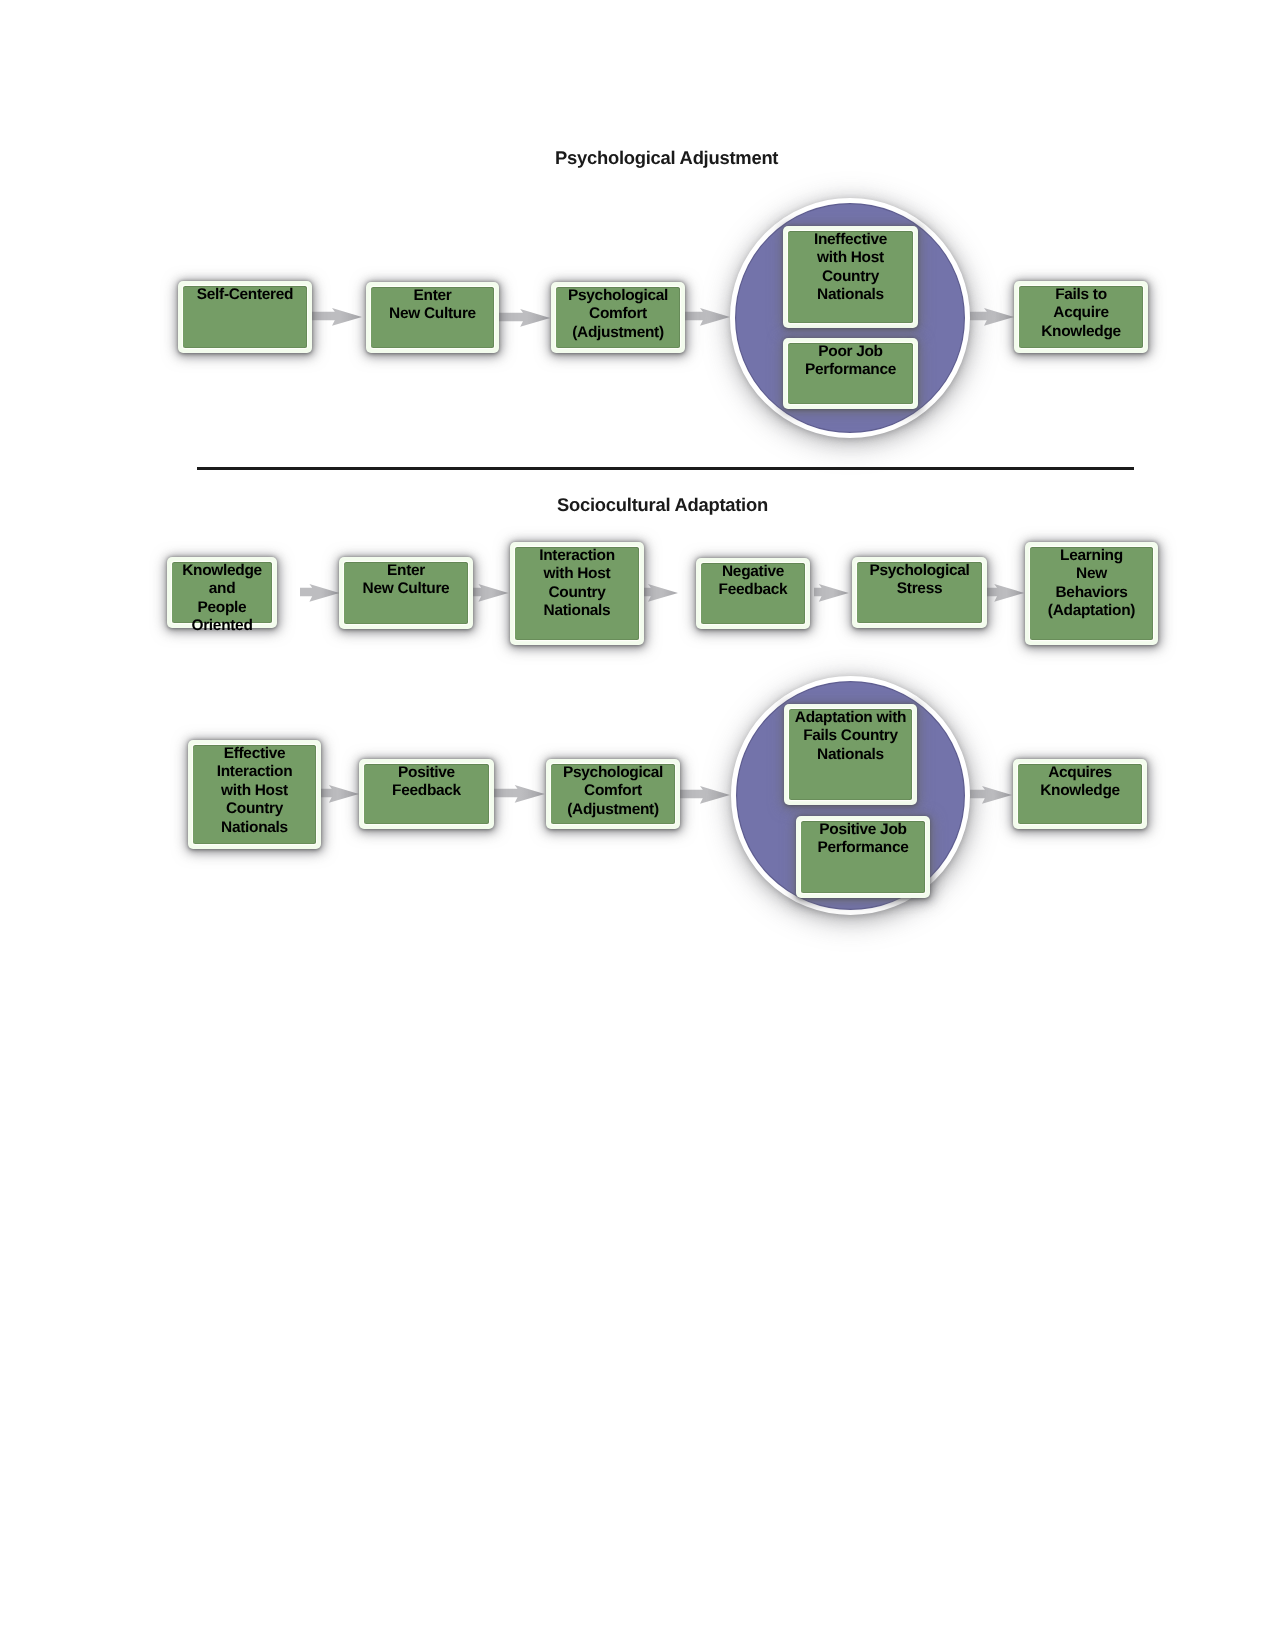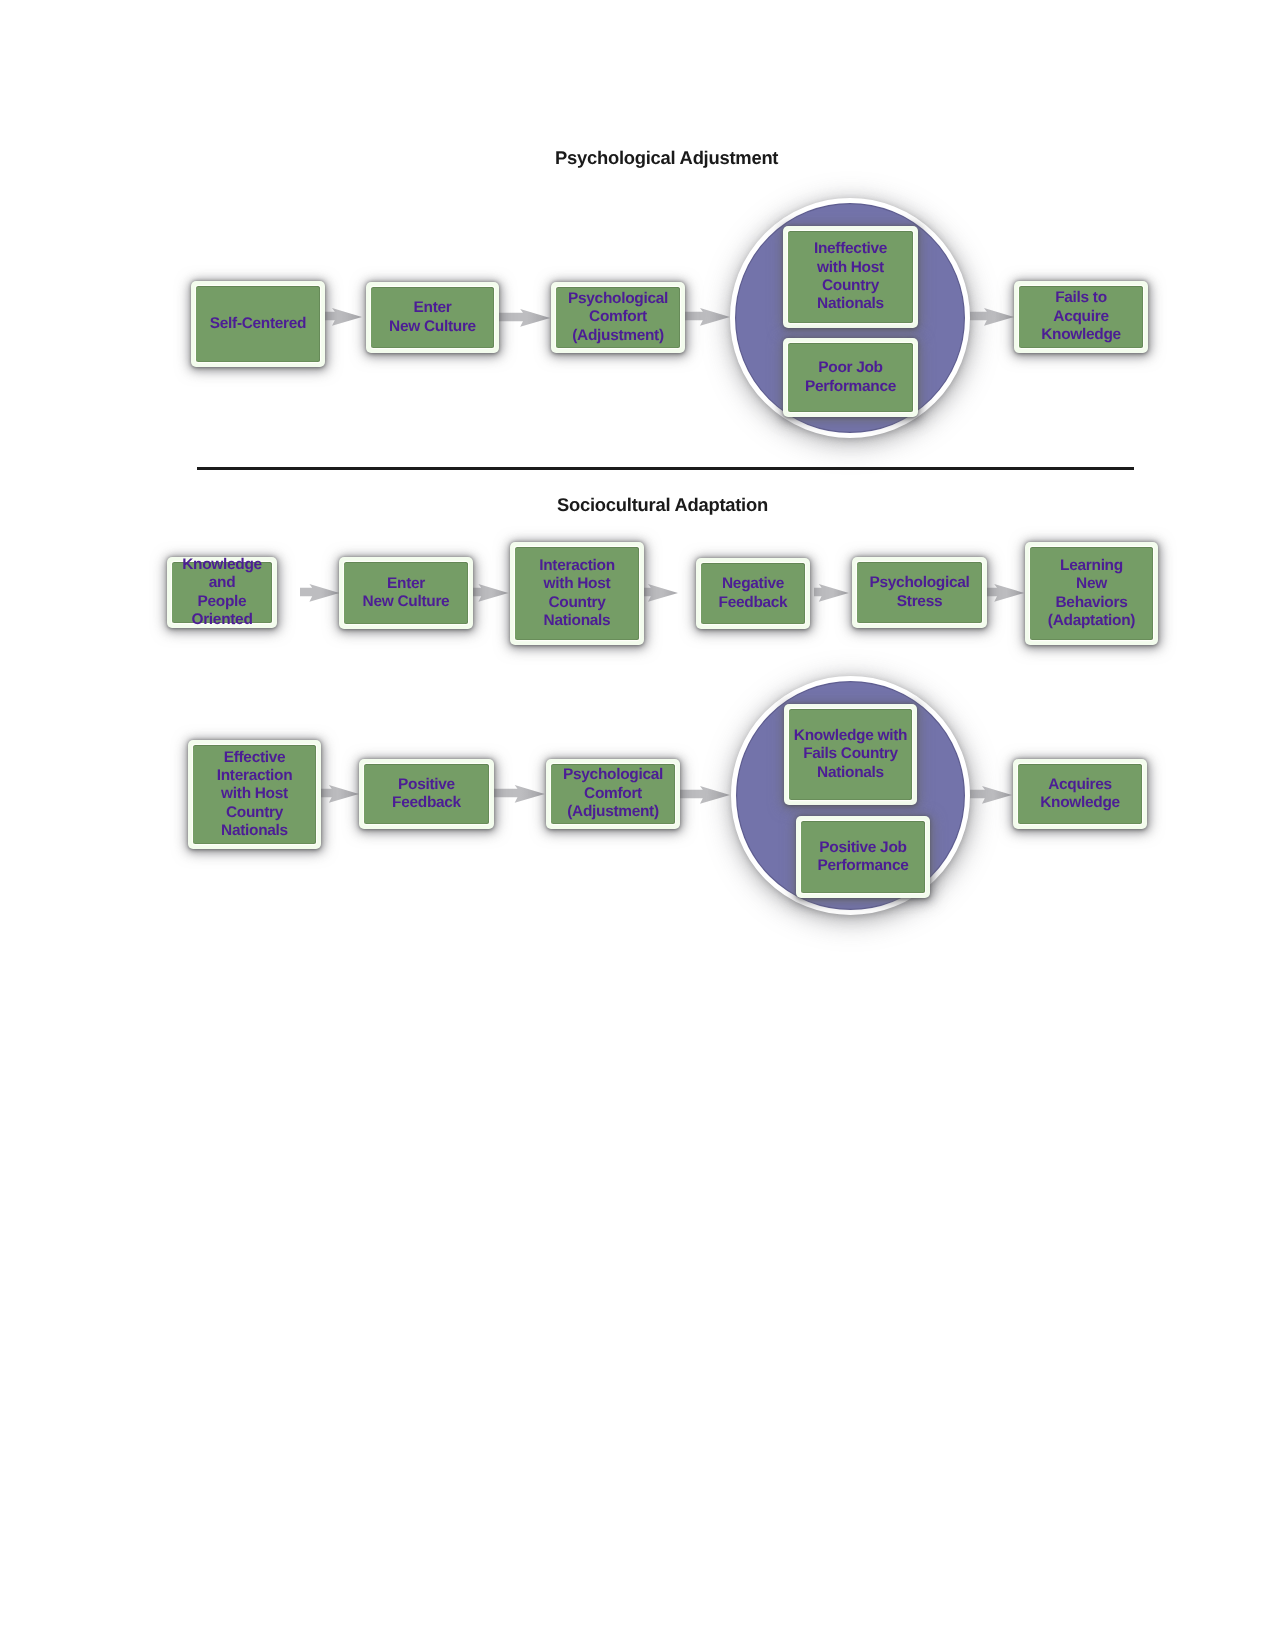--- a/index.html
+++ b/index.html
@@ -11,22 +11,22 @@
   .section-title{position:absolute;font-weight:bold;will-change:transform;font-size:18.4px;letter-spacing:-0.25px;color:#1a1a1a;white-space:nowrap;line-height:1;}
   .divider{position:absolute;background:#1b1b1b;}
   .node{position:absolute;box-sizing:border-box;
         border-radius:5px;
         background:#f3fced;
         padding:5px;
         box-shadow:0px 0.5px 3px 0px rgba(74,74,78,.50), 0.5px 1px 7px 0.5px rgba(90,90,94,.52), 0.5px 2px 14px 2px rgba(116,116,120,.55);}
   .node-inner{width:100%;height:100%;box-sizing:border-box;border-radius:2.5px;
         background:#759d66;
         box-shadow:inset 0 1px 0 rgba(62,86,50,.32), inset -1px 0 0 rgba(62,86,50,.26), inset 0 -1px 0 rgba(62,86,50,.22), 0 0 0 1.2px rgba(255,255,250,.9);
-        display:flex;flex-direction:column;align-items:center;justify-content:center;text-align:center;
-        color:#4c1d95;font-weight:bold;will-change:transform;font-size:15.45px;line-height:1.19;letter-spacing:-0.3px;}
+        display:flex;flex-direction:column;align-items:center;justify-content:flex-start;text-align:center;
+        color:#000000;font-weight:bold;will-change:transform;font-size:15.45px;line-height:1.19;letter-spacing:-0.3px;}
   .circle{position:absolute;border-radius:50%;background:#7373aa;
         border:5.3px solid #ffffff;box-sizing:border-box;
         box-shadow:inset 0 0 0 1.2px rgba(70,68,110,.45), 0.5px 1.5px 5px 0px rgba(112,112,116,.32), 1px 3px 13px 1px rgba(122,122,126,.34), 1px 5px 26px 4px rgba(132,132,136,.42);}
   .arrow{position:absolute;overflow:visible;}
   .defs-svg{position:absolute;left:0;top:0;width:0;height:0;}
   .tl{display:block;}
   .flow-section,.arrow-layer,.node-layer,.circle-nodes{position:static;}
   hr.divider{border:0;margin:0;padding:0;}
 </style>
 </head>
@@ -52,21 +52,21 @@
         <path d="M0,8.65 L25.00,8.65 L22.20,5.10 L52.20,13.90 L22.20,22.70 L25.00,17.35 L0,17.35 Z" fill="url(#arrowGrad)"></path>
       </svg>
       <svg class="arrow" style="left:683.6px;top:303.30px" width="48.0" height="26" viewBox="0 0 48.0 26">
         <path d="M0,8.65 L18.80,8.65 L16.00,5.10 L46.00,13.90 L16.00,22.70 L18.80,17.35 L0,17.35 Z" fill="url(#arrowGrad)"></path>
       </svg>
       <svg class="arrow" style="left:970.2px;top:303.30px" width="46.0" height="26" viewBox="0 0 46.0 26">
         <path d="M0,8.65 L16.80,8.65 L14.00,5.10 L44.00,13.90 L14.00,22.70 L16.80,17.35 L0,17.35 Z" fill="url(#arrowGrad)"></path>
       </svg>
     </div>
     <div class="node-layer">
-      <div class="node" style="left:191px;top:281px;width:134px;height:86px">
+      <div class="node" style="left:178px;top:281px;width:134px;height:72px">
         <div class="node-inner">
             <span class="tl">Self-Centered</span>
           </div>
       </div>
       <div class="node" style="left:366px;top:282px;width:133px;height:71px">
         <div class="node-inner">
             <span class="tl">Enter</span>
             <span class="tl">New Culture</span>
           </div>
       </div>
@@ -88,21 +88,21 @@
     <div class="circle" style="left:730.00px;top:197.50px;width:240.00px;height:240.00px"></div>
     <div class="circle-nodes">
       <div class="node" style="left:783px;top:226px;width:135px;height:102px">
         <div class="node-inner">
             <span class="tl">Ineffective</span>
             <span class="tl">with Host</span>
             <span class="tl">Country</span>
             <span class="tl">Nationals</span>
           </div>
       </div>
-      <div class="node" style="left:783px;top:338px;width:135px;height:79px">
+      <div class="node" style="left:783px;top:338px;width:135px;height:71px">
         <div class="node-inner">
             <span class="tl">Poor Job</span>
             <span class="tl">Performance</span>
           </div>
       </div>
     </div>
   </section>
   <section class="flow-section">
     <h2 class="section-title" style="left:557px;top:496px">Sociocultural Adaptation</h2>
     <div class="arrow-layer">
@@ -201,21 +201,21 @@
         <div class="node-inner">
             <span class="tl">Acquires</span>
             <span class="tl">Knowledge</span>
           </div>
       </div>
     </div>
     <div class="circle" style="left:730.50px;top:675.80px;width:239.00px;height:239.00px"></div>
     <div class="circle-nodes">
       <div class="node" style="left:784px;top:704px;width:133px;height:101px">
         <div class="node-inner">
-            <span class="tl">Knowledge with</span>
+            <span class="tl">Adaptation with</span>
             <span class="tl">Fails Country</span>
             <span class="tl">Nationals</span>
           </div>
       </div>
       <div class="node" style="left:796px;top:816px;width:134px;height:82px">
         <div class="node-inner">
             <span class="tl">Positive Job</span>
             <span class="tl">Performance</span>
           </div>
       </div>

